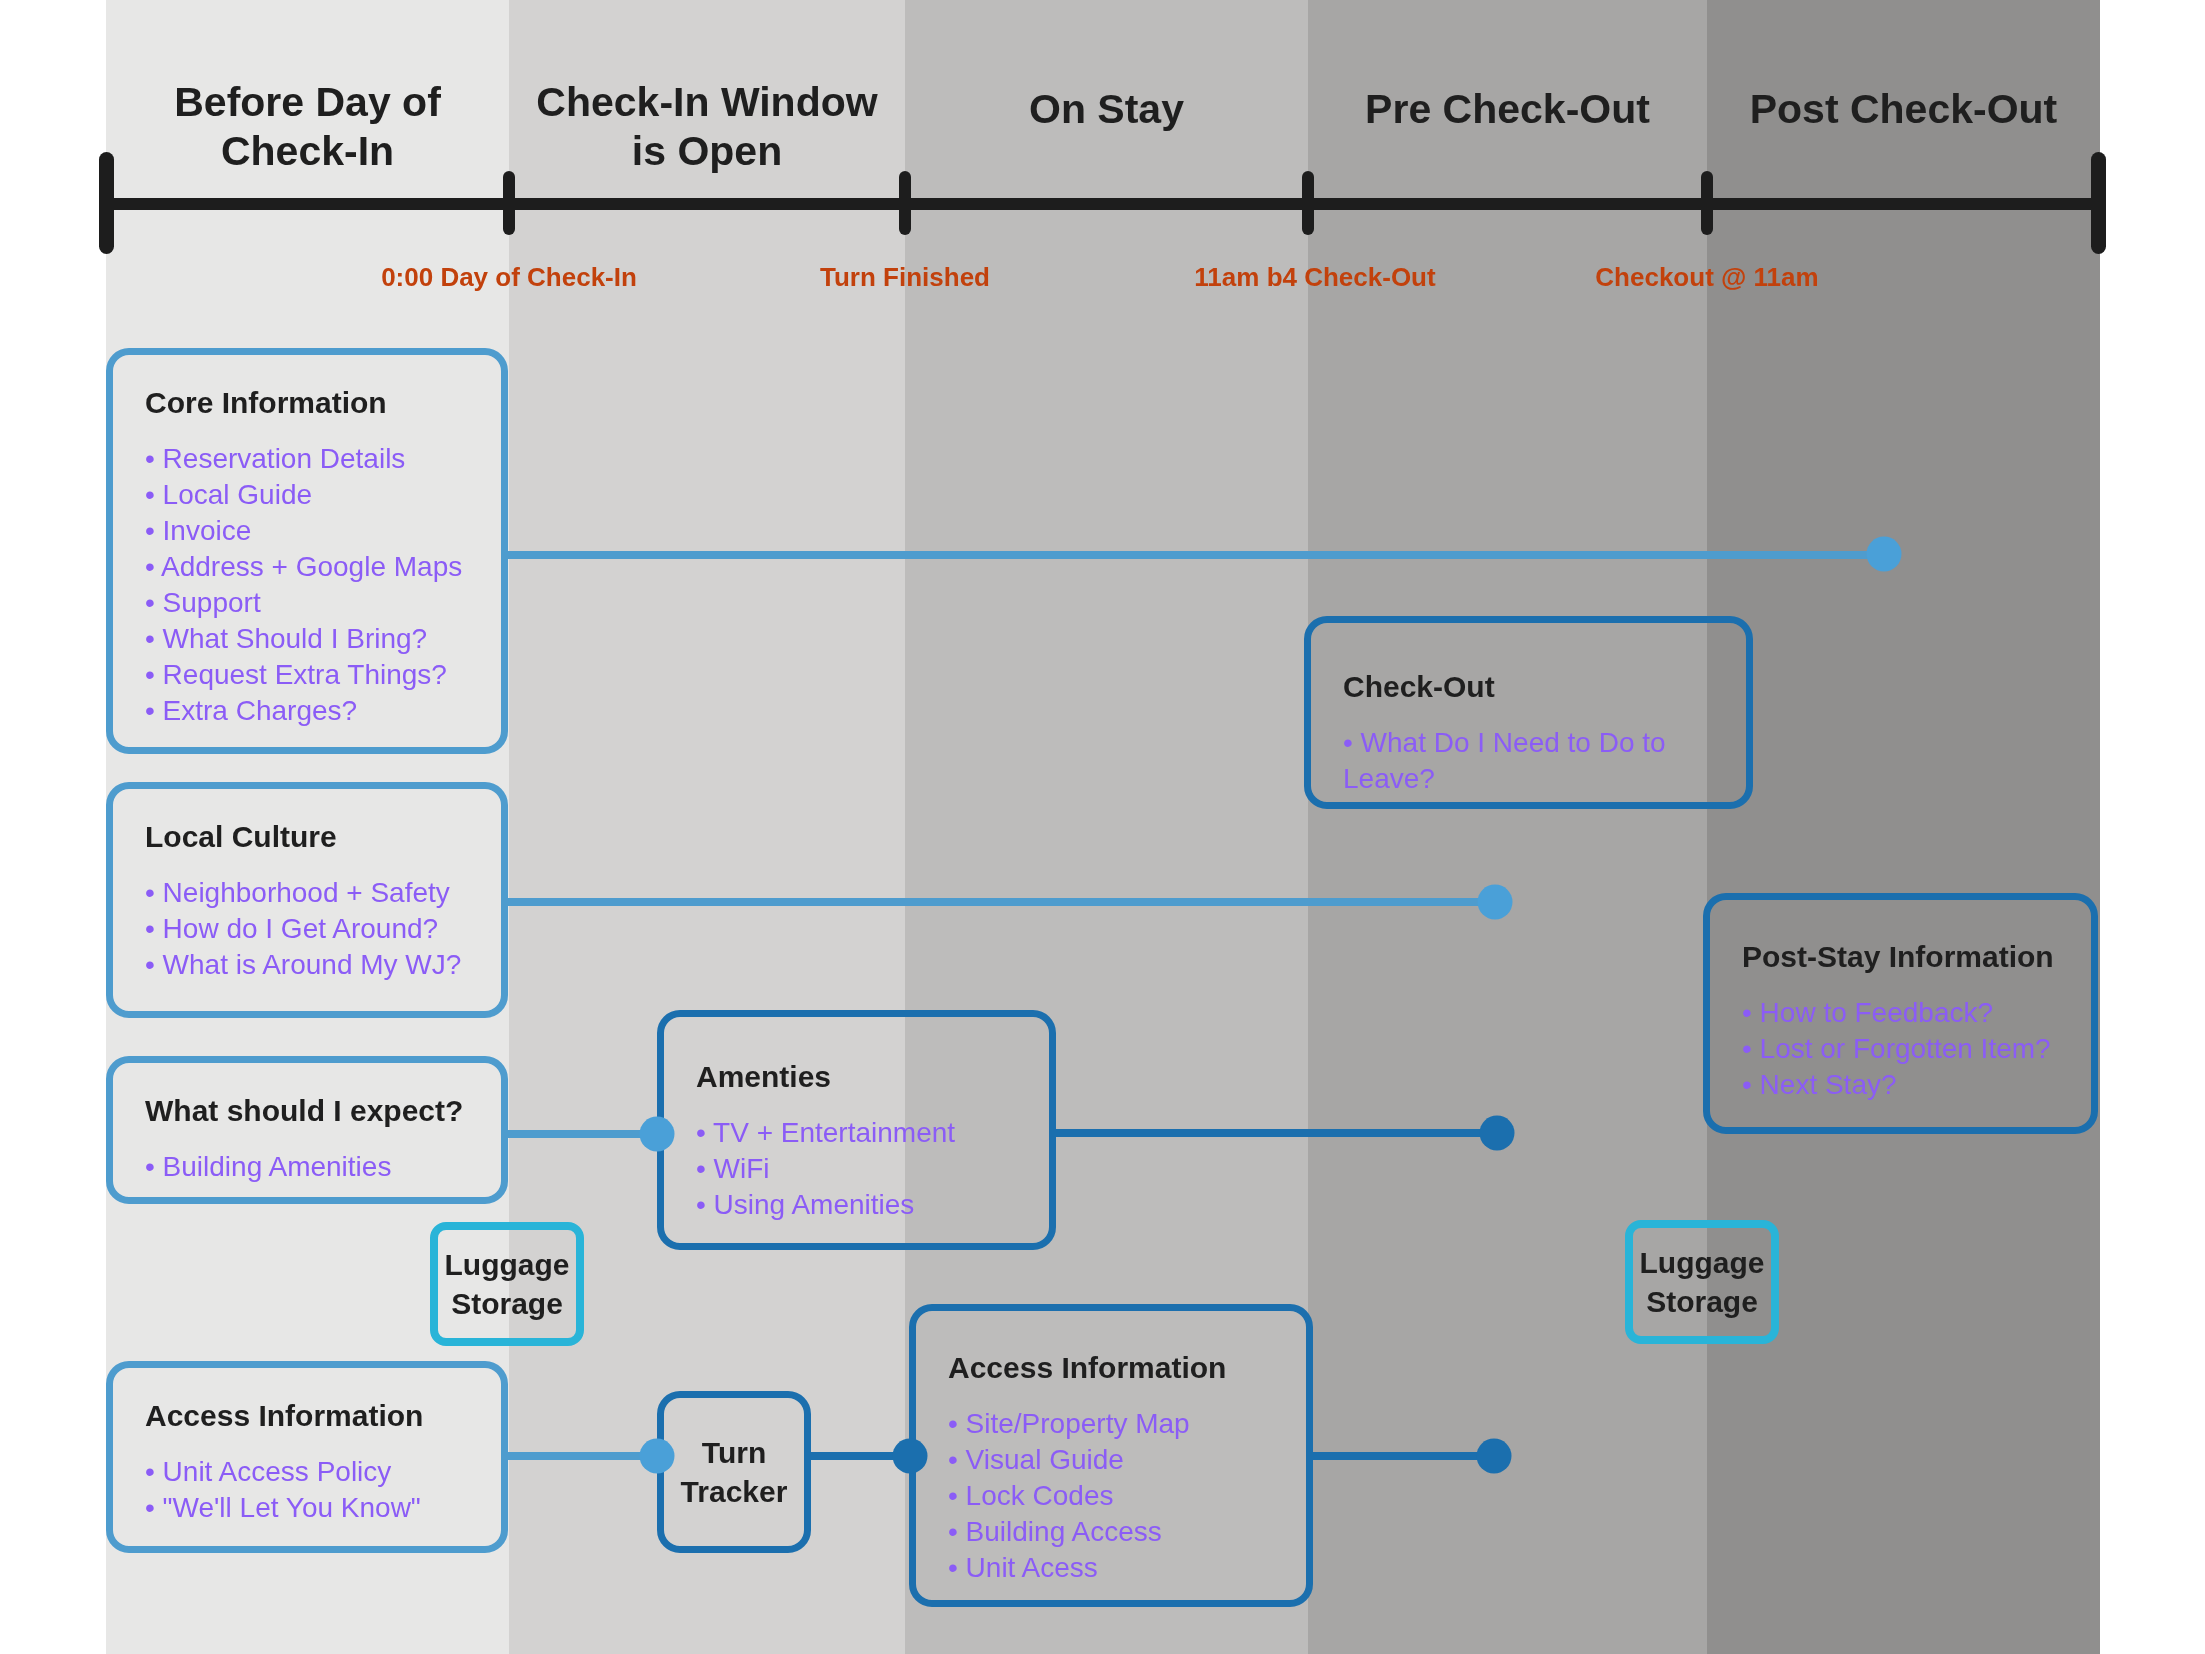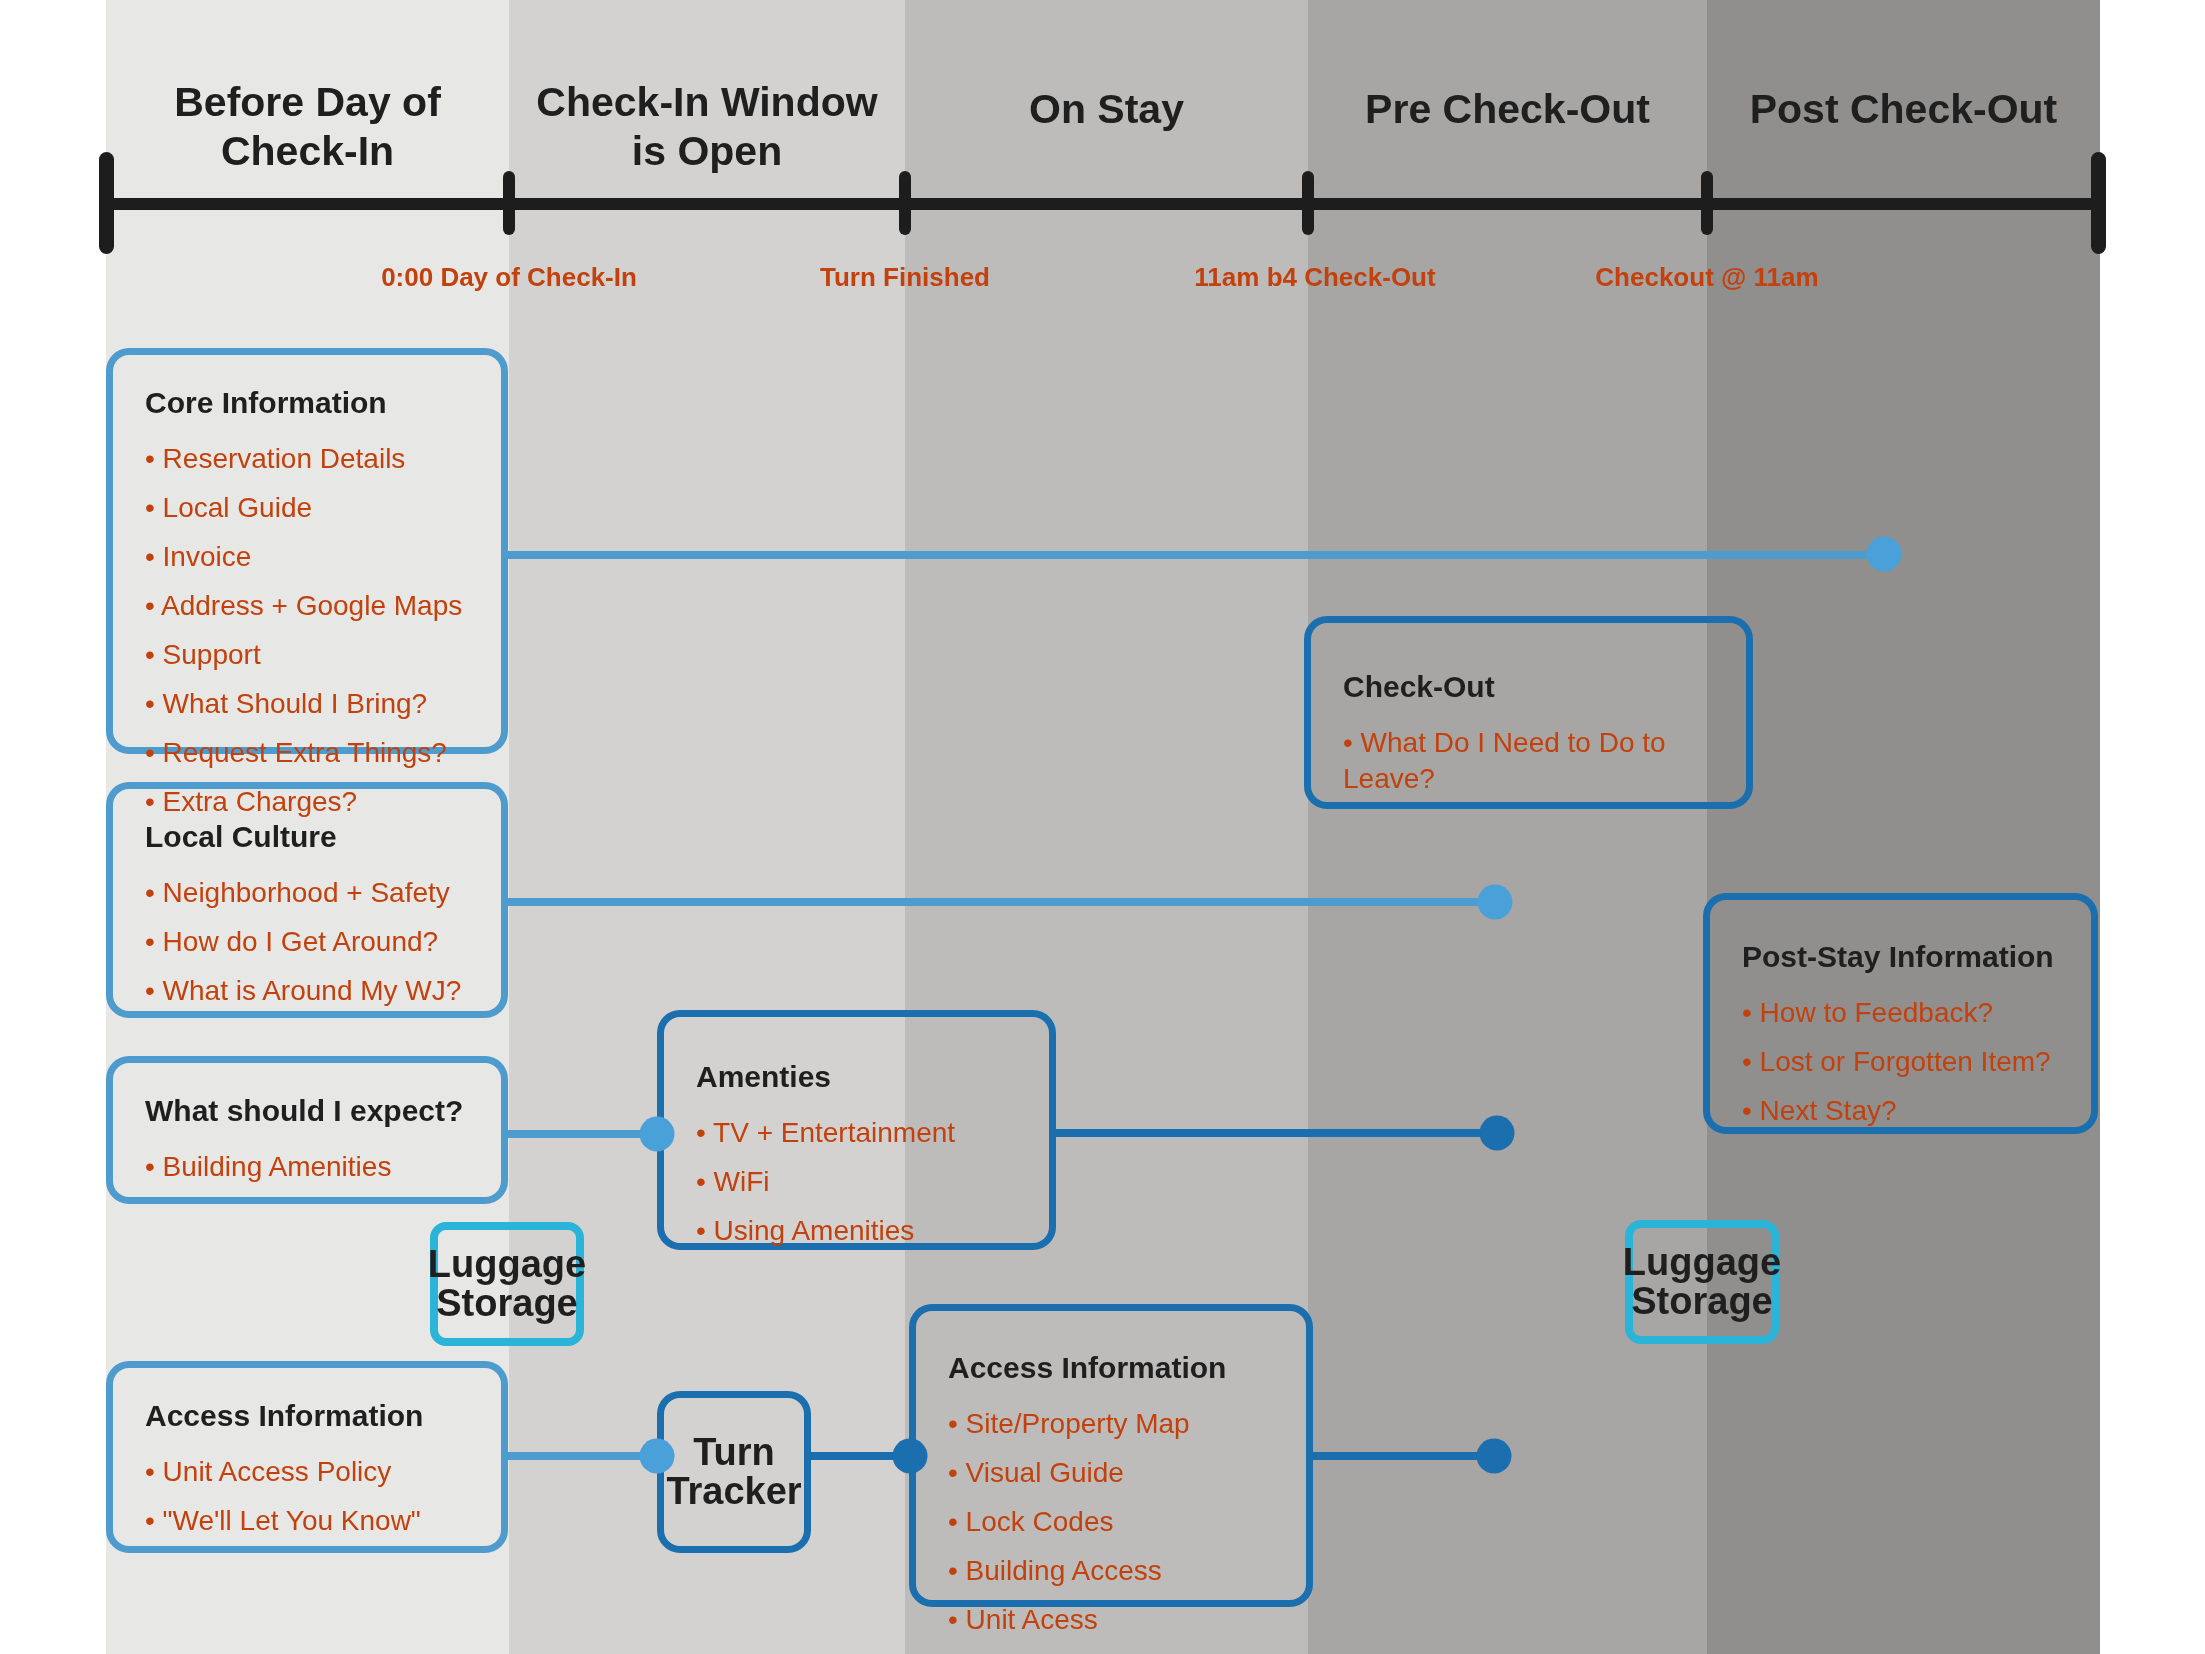--- a/index.html
+++ b/index.html
@@ -48,25 +48,25 @@
   .box {
     position:absolute; z-index:2; box-sizing:border-box;
     border:7px solid; border-radius:23px; background:transparent;
     padding:30px 25px 0 32px;
   }
   .box.light { border-color:#4e9cce; }
   .box.dark  { border-color:#1b6fae; }
   .box.cyan  { border-color:#29b4d8; border-width:8px; border-radius:16px; }
   .box h3 { margin:0 0 21px 0; font-size:30px; line-height:35px; font-weight:bold; color:#1f1f1f; }
   .box ul { margin:0; padding:0; list-style:none; }
-  .box li { font-size:28px; line-height:36px; color:#c2410c;margin-top:13px; }
+  .box li { font-size:28px; line-height:36px; color:#8b5cf6; }
   .box li::before { content:"• "; }
   .mini {
     display:flex; align-items:center; justify-content:center; text-align:center;
-    padding:0; font-size:38px; line-height:39px; font-weight:bold; color:#1f1f1f;
+    padding:0; font-size:30px; line-height:39px; font-weight:bold; color:#1f1f1f;
   }
 </style>
 </head>
 <body>
 
 <div id="canvas">
 
   <div class="col col1"></div>
   <div class="col col2"></div>
   <div class="col col3"></div>

